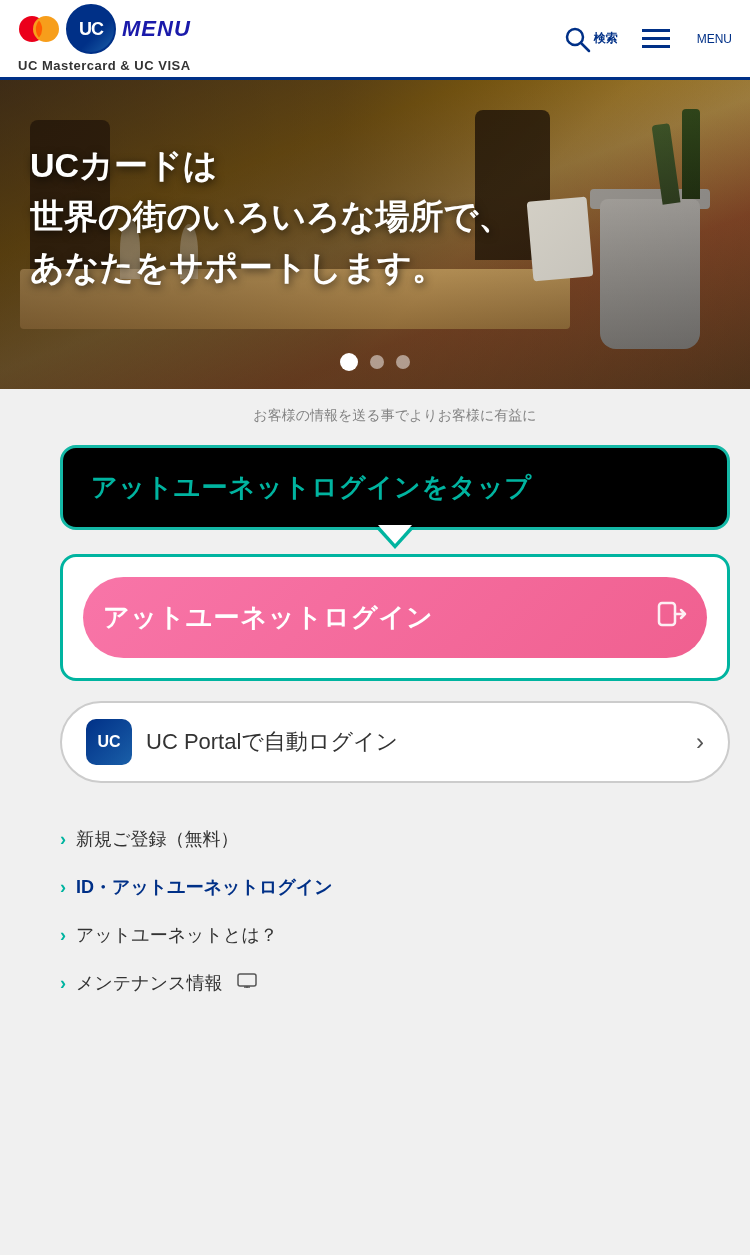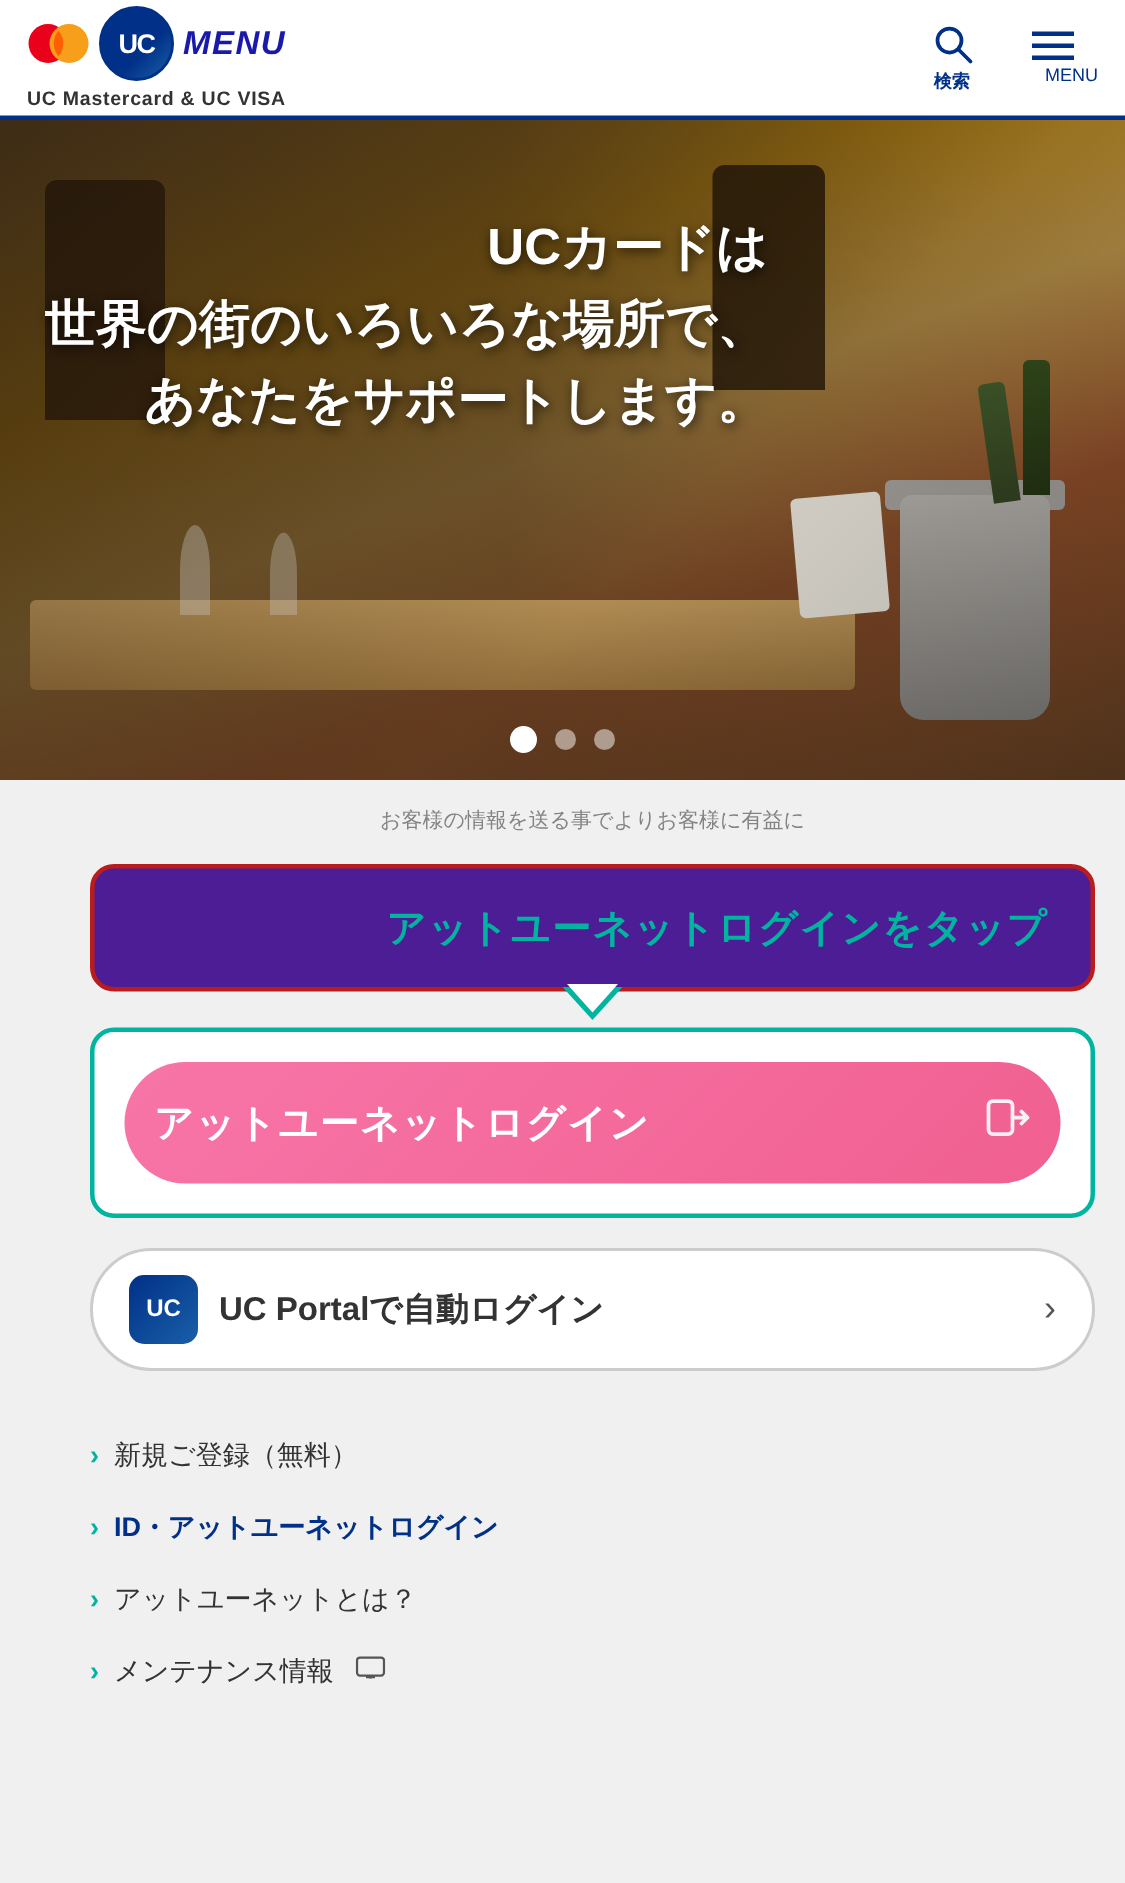--- a/index.html
+++ b/index.html
@@ -61,21 +61,21 @@
       letter-spacing: 0.5px;
       margin-top: 2px;
     }
     .header-nav {
       display: flex;
       align-items: center;
       gap: 24px;
     }
     .header-nav-item {
       display: flex;
-      flex-direction: column;
+      flex-direction: row;
       align-items: center;
       cursor: pointer;
       gap: 3px;
     }
     .header-nav-item svg {
       width: 28px;
       height: 28px;
     }
     .header-nav-label {
       font-size: 12px;
@@ -99,24 +99,23 @@
       color: #003087;
       font-weight: 400;
       text-align: center;
       padding-left: 24px;
     }
 
     
     .hero {
       position: relative;
       width: 750px;
-      height: 440px;
+      height: 309px;
       overflow: hidden;
       background: #8B6914;
-      text-align: right;
     }
     .hero-bg {
       width: 100%;
       height: 100%;
       background:
         linear-gradient(to right, rgba(60,40,20,0.55) 45%, rgba(60,40,20,0.1) 100%),
         linear-gradient(160deg, #7a5c2e 0%, #b8860b 30%, #c8a050 50%, #a0522d 70%, #6b4423 100%);
       position: relative;
     }
     
@@ -178,26 +177,26 @@
       font-size: 14px;
       color: #555;
       text-align: center;
       opacity: 0.7;
       white-space: nowrap;
       overflow: hidden;
     }
 
     
     .tooltip-bubble {
-      background: #4c1d95;
-      border: 3px solid #b91c1c;
+      background: #000000;
+      border: 3px solid #14b8a6;
       border-radius: 16px;
       padding: 22px 28px;
       margin: 10px 0 0;
-      text-align: right;
+      text-align: left;
       position: relative;
     }
     .tooltip-bubble-text {
       font-size: 26px;
       font-weight: 800;
       color: #00b4a0;
       letter-spacing: 1px;
     }
     
     .tooltip-bubble::after {
@@ -283,21 +282,21 @@
       display: flex;
       align-items: center;
       justify-content: center;
       color: #fff;
       font-weight: 900;
       font-size: 16px;
     }
     .portal-btn-text {
       font-size: 22px;
       color: #333;
-      font-weight: 700;
+      font-weight: 400;
     }
     .portal-btn-arrow {
       font-size: 24px;
       color: #555;
     }
 
     
     .links-list {
       list-style: none;
       padding: 8px 0;

